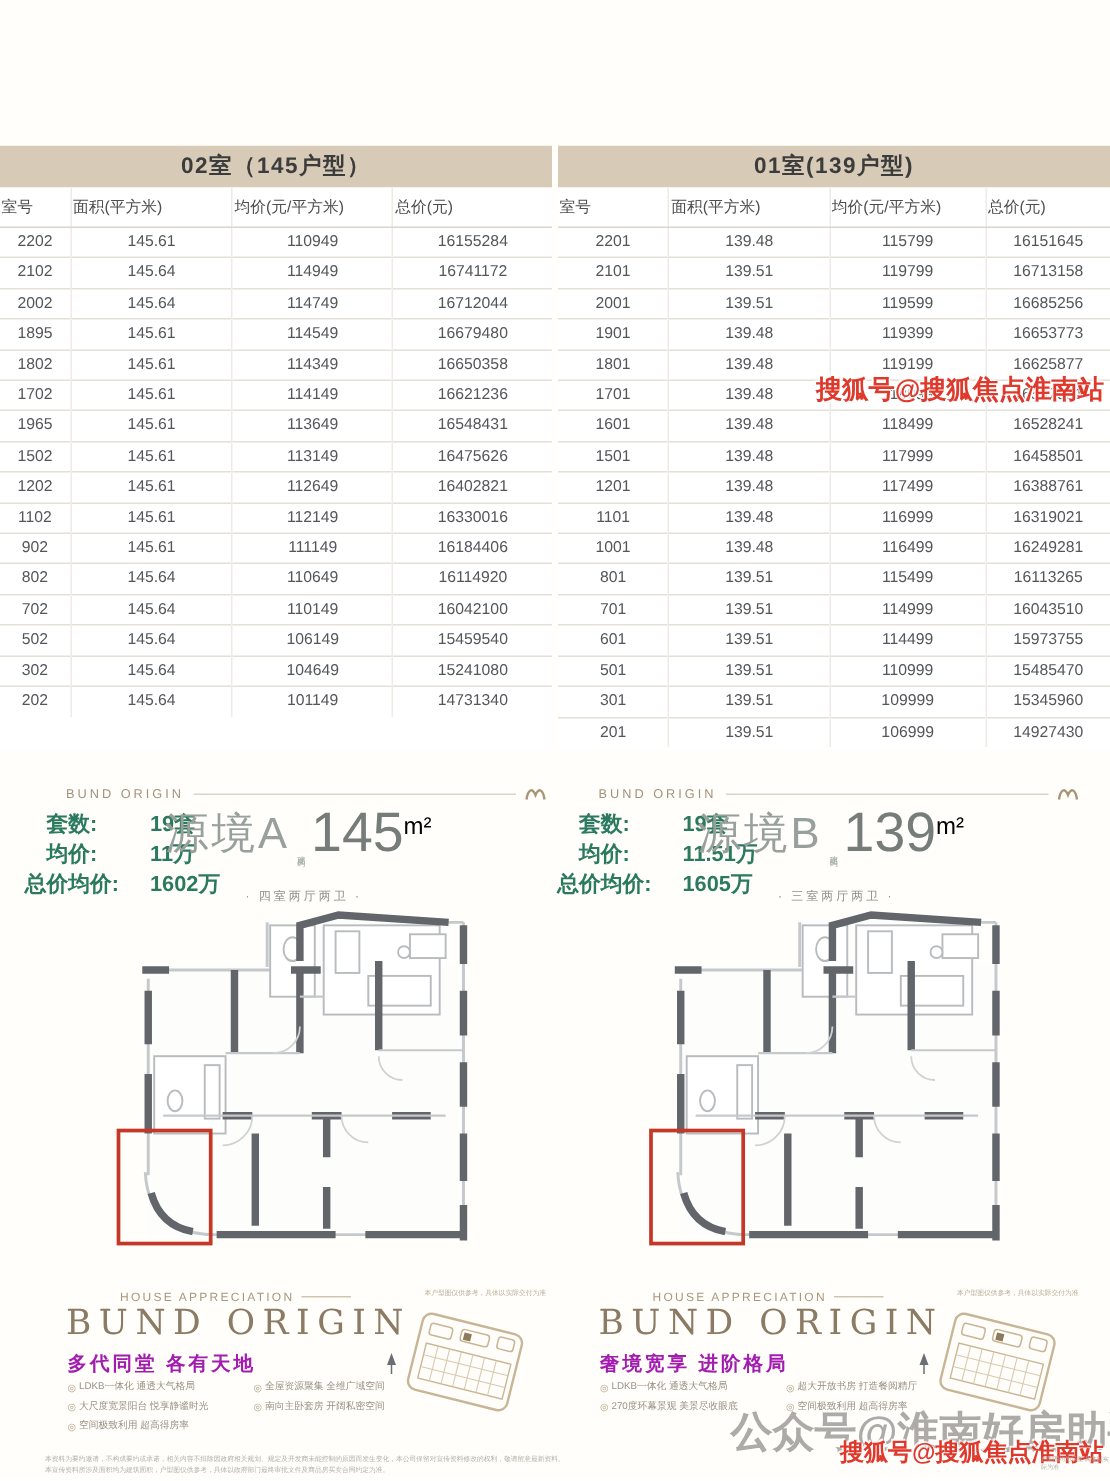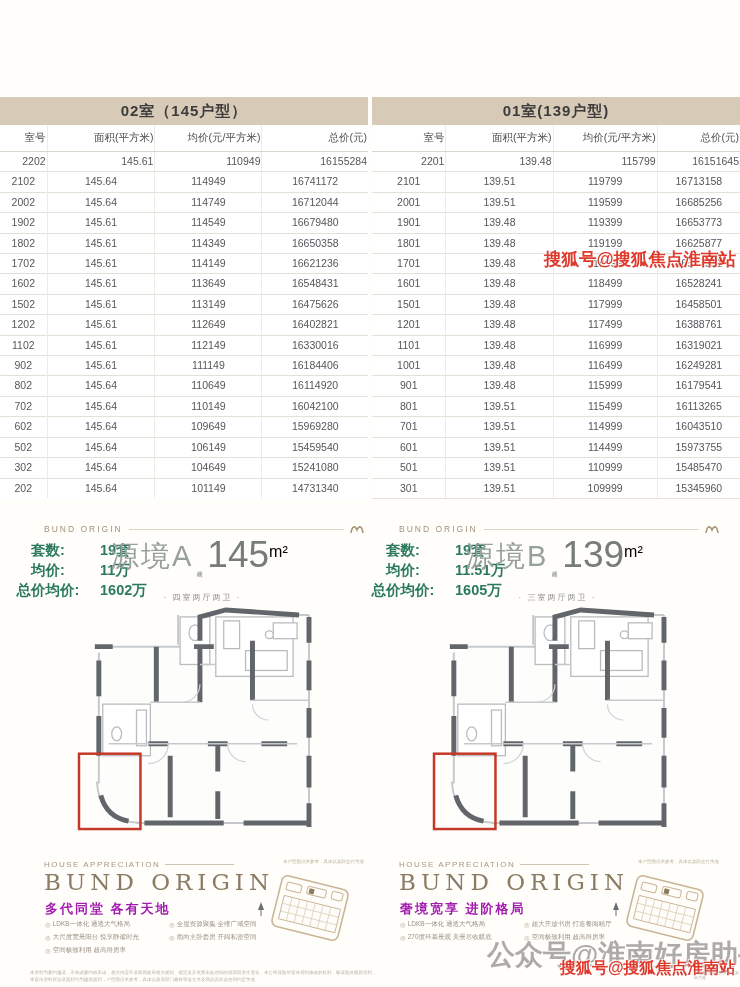--- a/index.html
+++ b/index.html
@@ -5,46 +5,46 @@
   html,body{margin:0;padding:0;background:#ffffff;}
   .canvas{position:relative;width:740px;height:987px;background:#fffefb;overflow:hidden;
           font-family:"Liberation Sans",sans-serif;}
   
   .tbl-wrap{position:absolute;top:97px;height:403px;background:#fff;overflow:hidden;}
   .tbl-left{left:0;width:368px;}
   .tbl-right{left:372px;width:368px;}
   .t-band{height:28px;line-height:28px;background:#d7cab7;text-align:center;
           font-size:15px;font-weight:bold;color:#3c3c3c;letter-spacing:1px;}
   table.price{width:100%;border-collapse:collapse;table-layout:fixed;background:#fff;}
-  table.price th{height:24px;font-size:10.5px;font-weight:400;color:#4e4e50;text-align:right;
+  table.price th{height:24px;font-size:10.5px;font-weight:400;color:#4e4e50;text-align:left;
           border-bottom:1px solid #d9d5cc;border-right:1px solid #edebe6;}
   table.price td{height:17.4px;line-height:17.4px;font-size:10.5px;color:#55565a;text-align:center;
           border-top:1px solid #e4e0d8;border-right:1px solid #edebe6;overflow:hidden;}
   table.price th:last-child,table.price td:last-child{border-right:none;}
-  table.price tbody tr:first-child td{border-top:none;text-align:right;}
+  table.price tbody tr:first-child td{border-top:none;}
   
   .panel{position:absolute;top:519px;width:370px;height:482px;padding-left:46px;}
   .panel.pA{left:0;} .panel.pB{left:355px;}
   .brandline{position:absolute;top:4px;left:44px;width:320px;height:12px;display:flex;align-items:center;gap:6px;}
   .brandline .btxt{font-size:8.5px;letter-spacing:2px;color:#a2927c;white-space:nowrap;}
   .brandline .rule{flex:1;height:1px;background:#ddd4c6;}
   .stats{position:absolute;top:21px;left:0;width:170px;font-weight:bold;color:#2b7a5f;font-size:14.5px;line-height:20px;}
   .stats .srow{display:flex;}
   .stats .slab{width:96px;text-align:center;white-space:nowrap;}
   .stats .sval{padding-left:4px;white-space:nowrap;}
   .namerow{position:absolute;top:18px;left:110px;width:185px;display:flex;align-items:flex-end;}
   .uname{font-size:29px;color:#98a09e;letter-spacing:2px;line-height:34px;}
   .anote{writing-mode:vertical-rl;font-size:5.5px;color:#a8aeac;margin:0 3px 4px 4px;letter-spacing:1px;}
   .uarea{font-size:37px;color:#757c7a;font-weight:500;line-height:36px;}
   .uunit{font-size:16px;color:#000000;margin-bottom:12px;}
   .rooms{position:absolute;top:73px;left:110px;width:185px;text-align:center;font-size:8px;color:#8f8f8f;letter-spacing:2px;}
   .plan{position:absolute;top:86px;left:48px;width:290px;height:228px;}
   
   .eyebrow{position:absolute;top:341px;left:44px;width:190px;display:flex;align-items:center;gap:5px;}
-  .eyebrow .etxt{font-size:8px;letter-spacing:1.5px;color:#a8977e;white-space:nowrap;}
+  .eyebrow .etxt{font-size:8px;letter-spacing:1.5px;color:#a8977e;white-space:nowrap;margin-left:36px;}
   .eyebrow .rule{flex:1;height:1px;background:#cfc4b2;}
   .cornernote{position:absolute;top:340px;left:252px;width:112px;font-size:4.5px;color:#bcae97;text-align:right;line-height:5px;}
   .brandbig{position:absolute;top:350px;left:44px;font-size:23px;letter-spacing:5px;color:#8c7b64;
             font-family:"DejaVu Serif","Liberation Serif",serif;font-weight:400;}
   .headline{position:absolute;top:381px;left:45px;font-size:13px;font-weight:bold;color:#a21caf;letter-spacing:2px;}
   .bullets{position:absolute;top:399px;left:45px;width:252px;display:flex;flex-wrap:wrap;}
   .bullet{width:124px;height:13px;font-size:6.5px;color:#9a9083;white-space:nowrap;overflow:hidden;display:flex;align-items:center;}
   .bmark{color:#b7a78d;font-size:6.5px;margin-right:2px;}
   .plate{position:absolute;top:347px;left:268px;width:84px;height:84px;}
   .compass{position:absolute;top:382px;left:256px;width:10px;height:16px;}
@@ -211,39 +211,39 @@
             <td>114949</td>
             <td>16741172</td>
           </tr>
           <tr>
             <td>2002</td>
             <td>145.64</td>
             <td>114749</td>
             <td>16712044</td>
           </tr>
           <tr>
-            <td>1902</td>
+            <td>1895</td>
             <td>145.61</td>
             <td>114549</td>
             <td>16679480</td>
           </tr>
           <tr>
             <td>1802</td>
             <td>145.61</td>
             <td>114349</td>
             <td>16650358</td>
           </tr>
           <tr>
             <td>1702</td>
             <td>145.61</td>
             <td>114149</td>
             <td>16621236</td>
           </tr>
           <tr>
-            <td>1602</td>
+            <td>1965</td>
             <td>145.61</td>
             <td>113649</td>
             <td>16548431</td>
           </tr>
           <tr>
             <td>1502</td>
             <td>145.61</td>
             <td>113149</td>
             <td>16475626</td>
           </tr>
@@ -269,26 +269,20 @@
             <td>802</td>
             <td>145.64</td>
             <td>110649</td>
             <td>16114920</td>
           </tr>
           <tr>
             <td>702</td>
             <td>145.64</td>
             <td>110149</td>
             <td>16042100</td>
-          </tr>
-          <tr>
-            <td>602</td>
-            <td>145.64</td>
-            <td>109649</td>
-            <td>15969280</td>
           </tr>
           <tr>
             <td>502</td>
             <td>145.64</td>
             <td>106149</td>
             <td>15459540</td>
           </tr>
           <tr>
             <td>302</td>
             <td>145.64</td>
@@ -383,26 +377,20 @@
             <td>116999</td>
             <td>16319021</td>
           </tr>
           <tr>
             <td>1001</td>
             <td>139.48</td>
             <td>116499</td>
             <td>16249281</td>
           </tr>
           <tr>
-            <td>901</td>
-            <td>139.48</td>
-            <td>115999</td>
-            <td>16179541</td>
-          </tr>
-          <tr>
             <td>801</td>
             <td>139.51</td>
             <td>115499</td>
             <td>16113265</td>
           </tr>
           <tr>
             <td>701</td>
             <td>139.51</td>
             <td>114999</td>
             <td>16043510</td>

